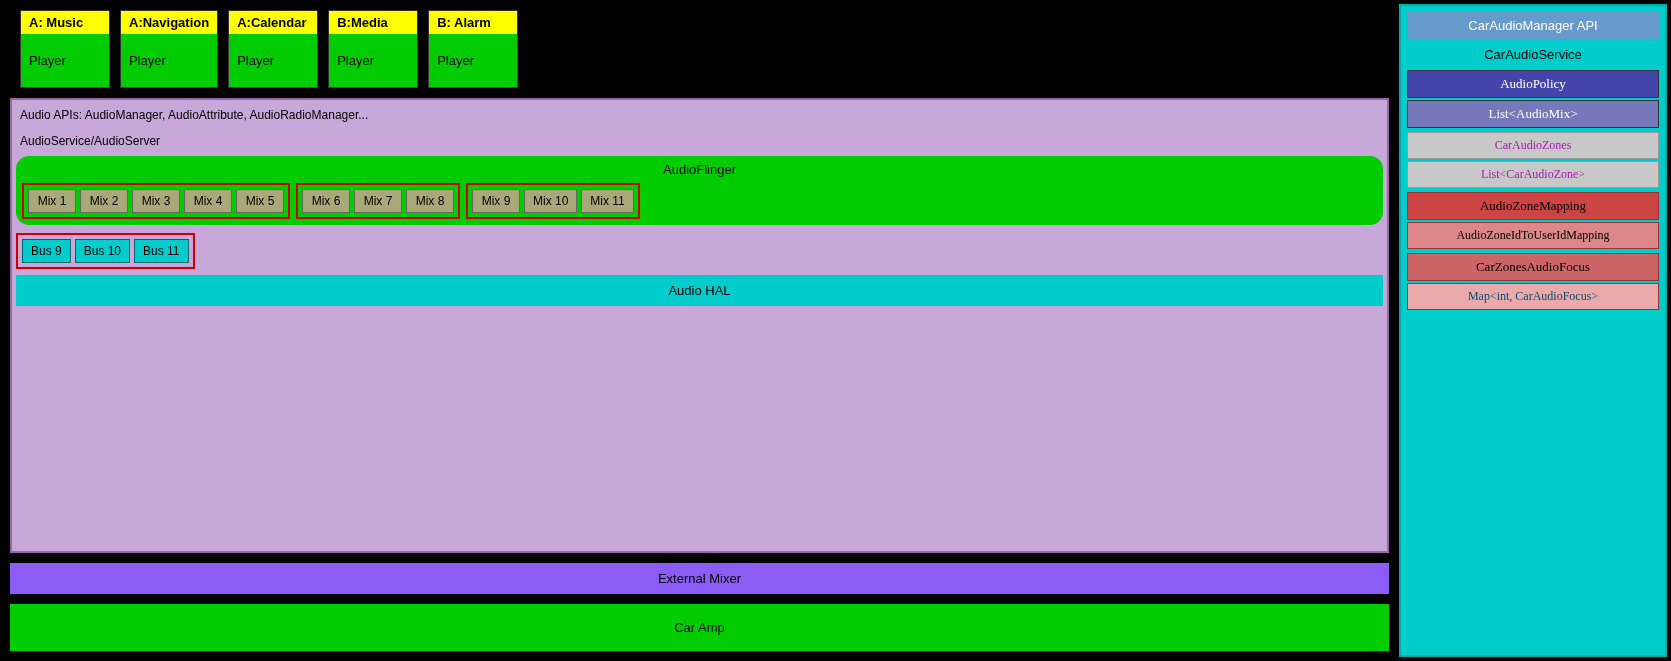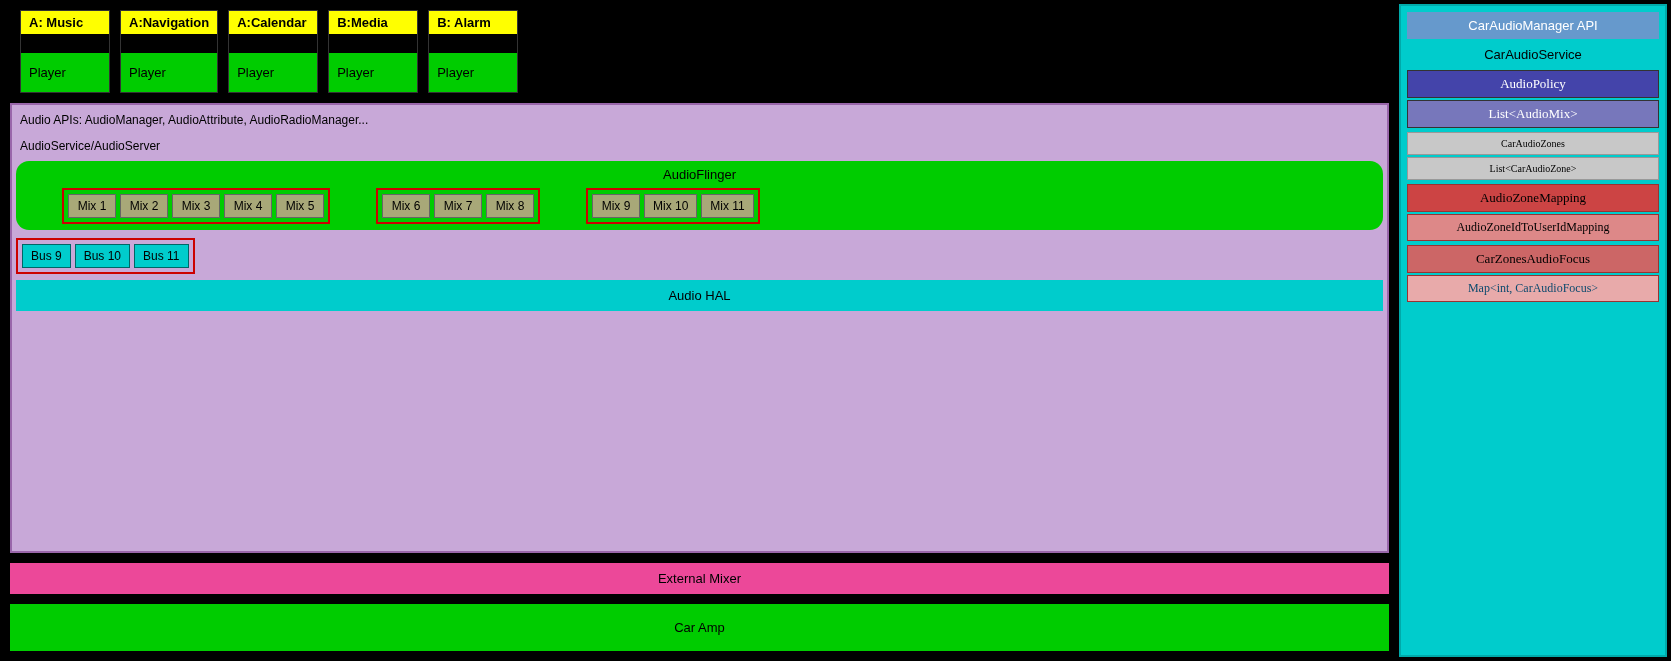--- a/index.html
+++ b/index.html
@@ -44,24 +44,23 @@
     .app-box-top {
       background: #ffff00;
       padding: 4px 8px;
       font-weight: bold;
       font-size: 13px;
       text-align: left;
     }
 
     .app-box-bottom {
       background: #00cc00;
-      padding: 12px 8px;
+      padding: 19px 8px;
       font-size: 13px;
       text-align: left;
-      margin-top: 19px;
     }
 
     #audio-apis-label {
       color: #000;
       font-size: 12px;
       padding: 4px 4px 8px 4px;
     }
 
     #audio-server-label {
       color: #000;
@@ -95,21 +94,20 @@
       align-items: flex-start;
     }
 
     .zone-box {
       border: 2px solid #cc0000;
       display: flex;
       flex-direction: column;
       gap: 4px;
       padding: 4px;
       background: transparent;
-      margin-left: 40px;
     }
 
     .mix-row {
       display: flex;
       flex-direction: row;
       gap: 4px;
     }
 
     .mix-item {
       background: #a8a878;
@@ -152,21 +150,21 @@
     #audio-hal {
       background: #00cccc;
       padding: 8px;
       text-align: center;
       font-size: 13px;
       margin-top: 4px;
     }
 
     
     #external-mixer {
-      background: #ec4899;
+      background: #8b5cf6;
       padding: 8px;
       text-align: center;
       font-size: 13px;
       margin-top: 4px;
     }
 
     
     #car-amp {
       background: #00cc00;
       padding: 16px;
@@ -224,24 +222,24 @@
       background: #7777bb;
       color: #fff;
       padding: 5px;
       text-align: center;
       font-size: 13px;
       border: 1px solid #333;
     }
 
     .right-gray-box {
       background: #c8c8c8;
-      color: #000000;
-      padding: 5px;
-      text-align: center;
-      font-size: 10px;
+      color: #a21caf;
+      padding: 5px;
+      text-align: center;
+      font-size: 12px;
       border: 1px solid #999;
     }
 
     .right-red-box {
       background: #cc4444;
       color: #000;
       padding: 5px;
       text-align: center;
       font-size: 13px;
       border: 1px solid #993333;

